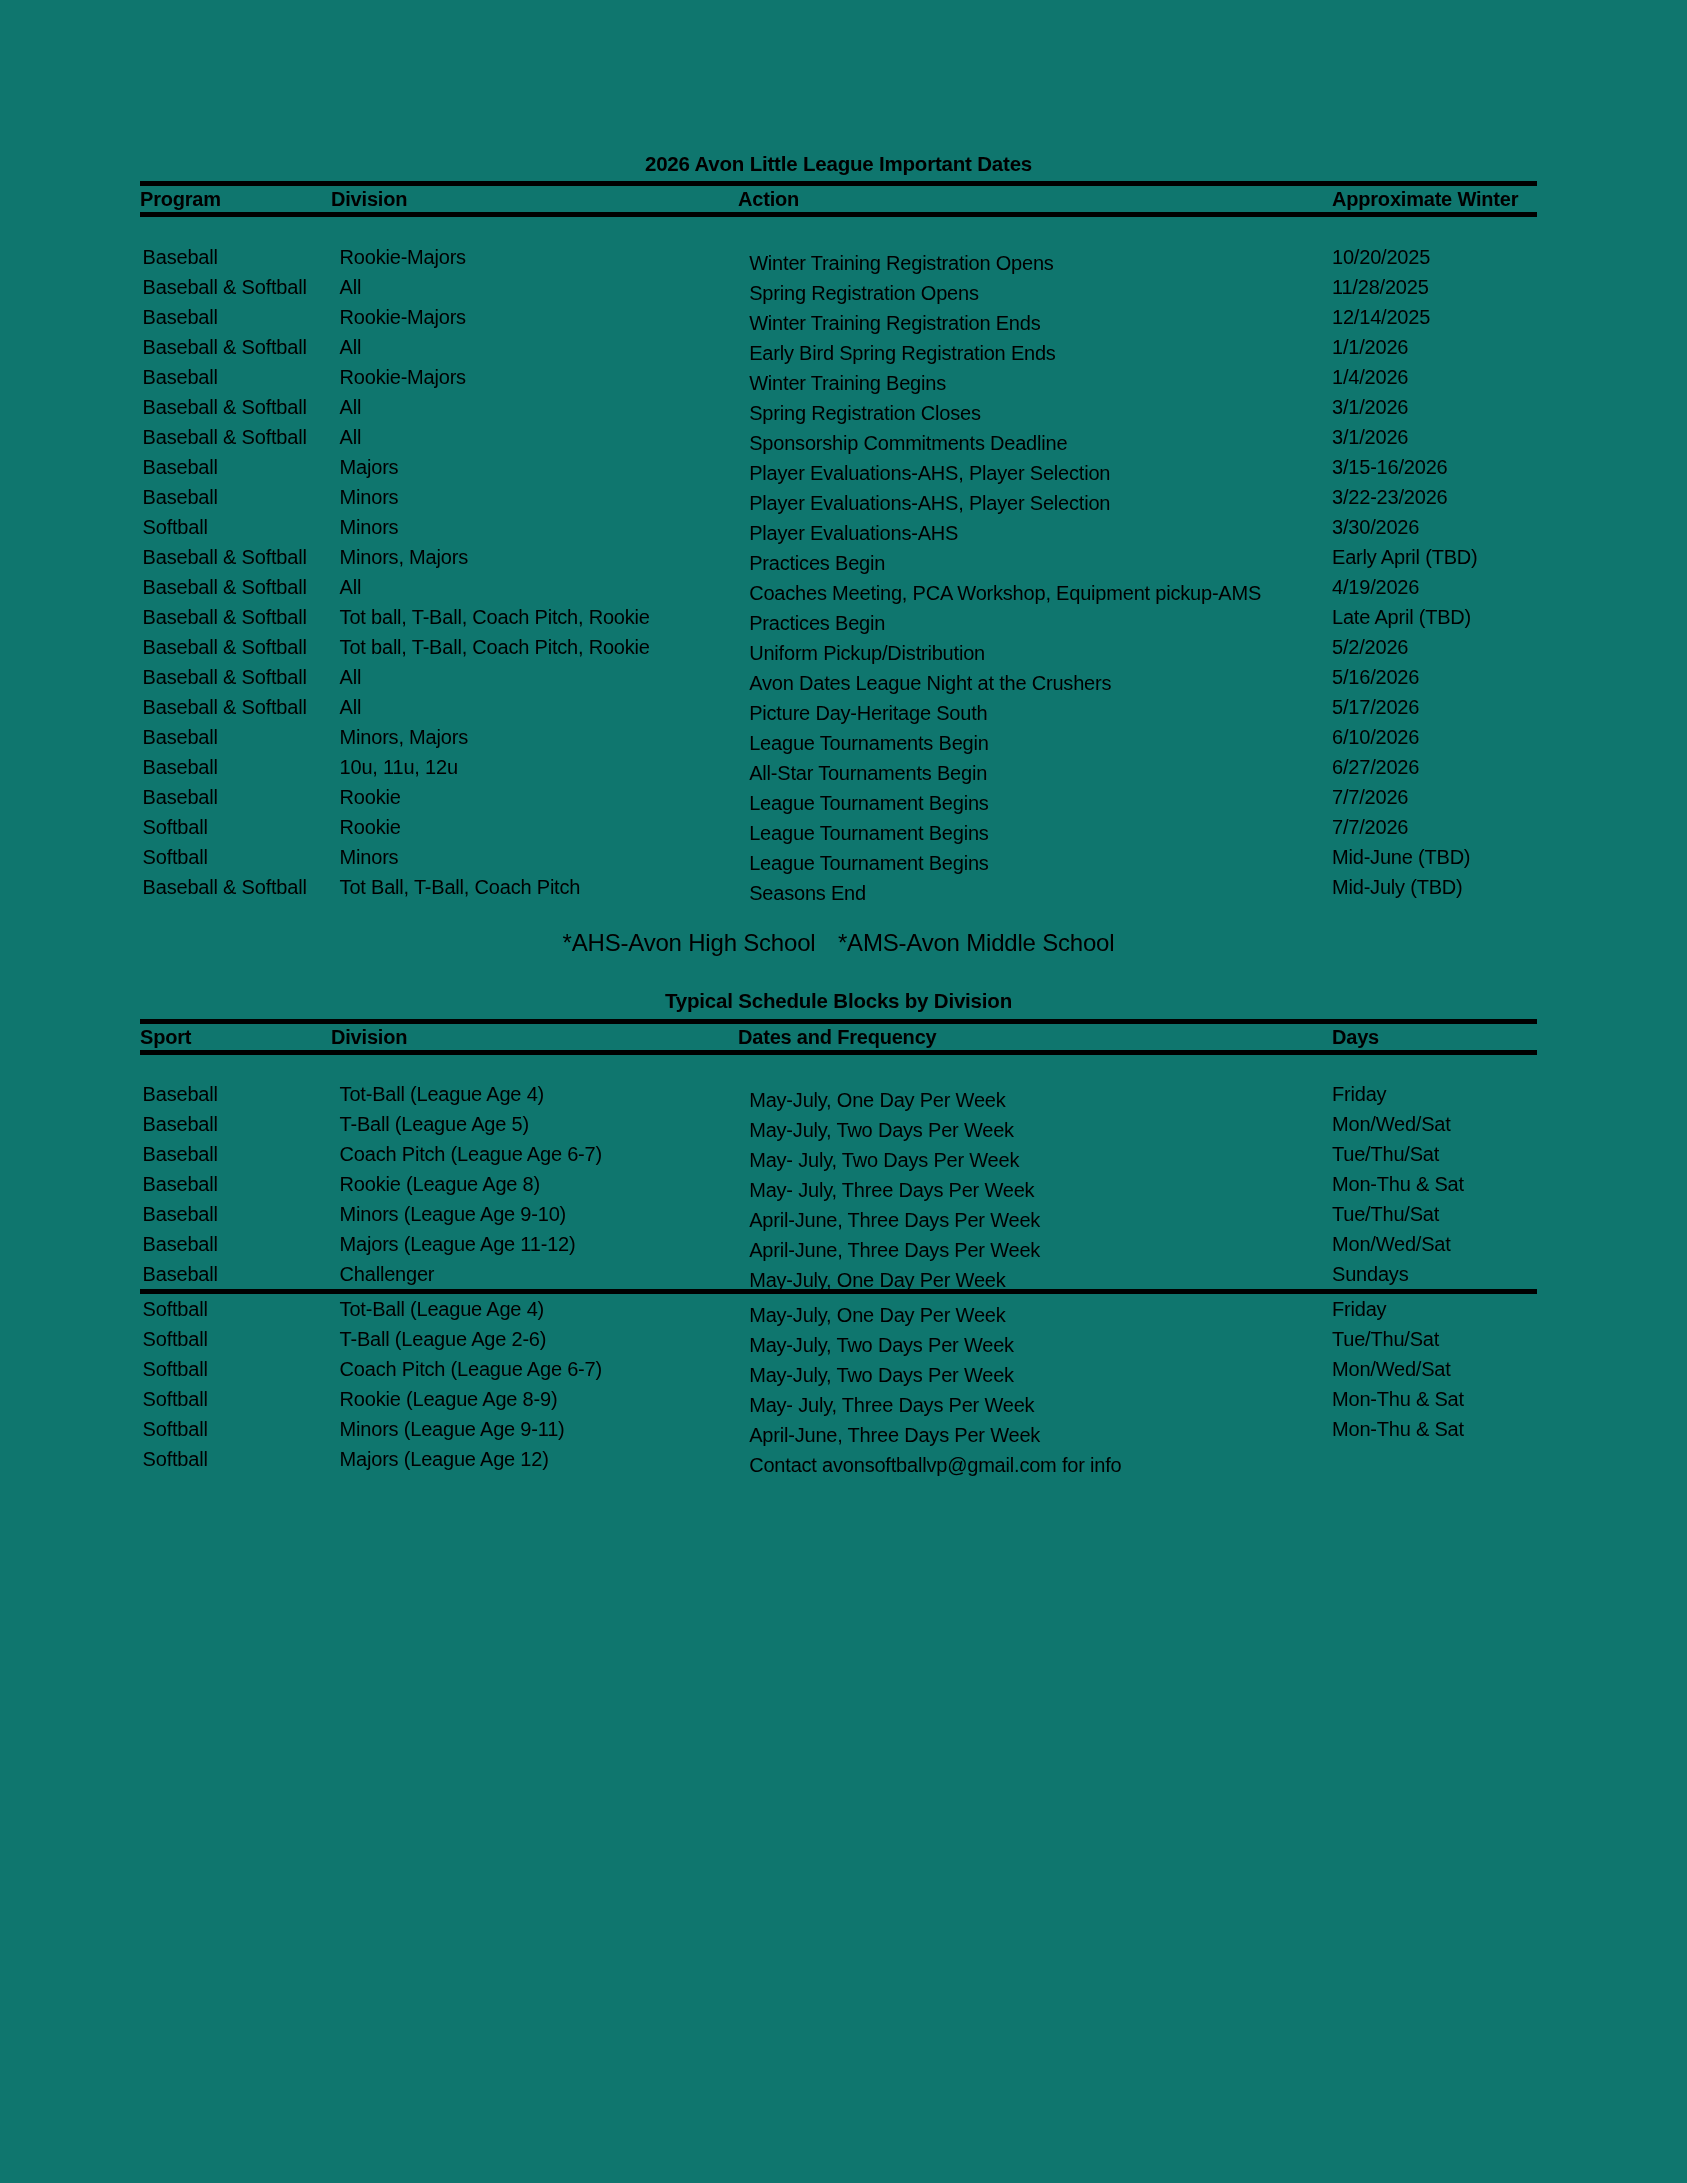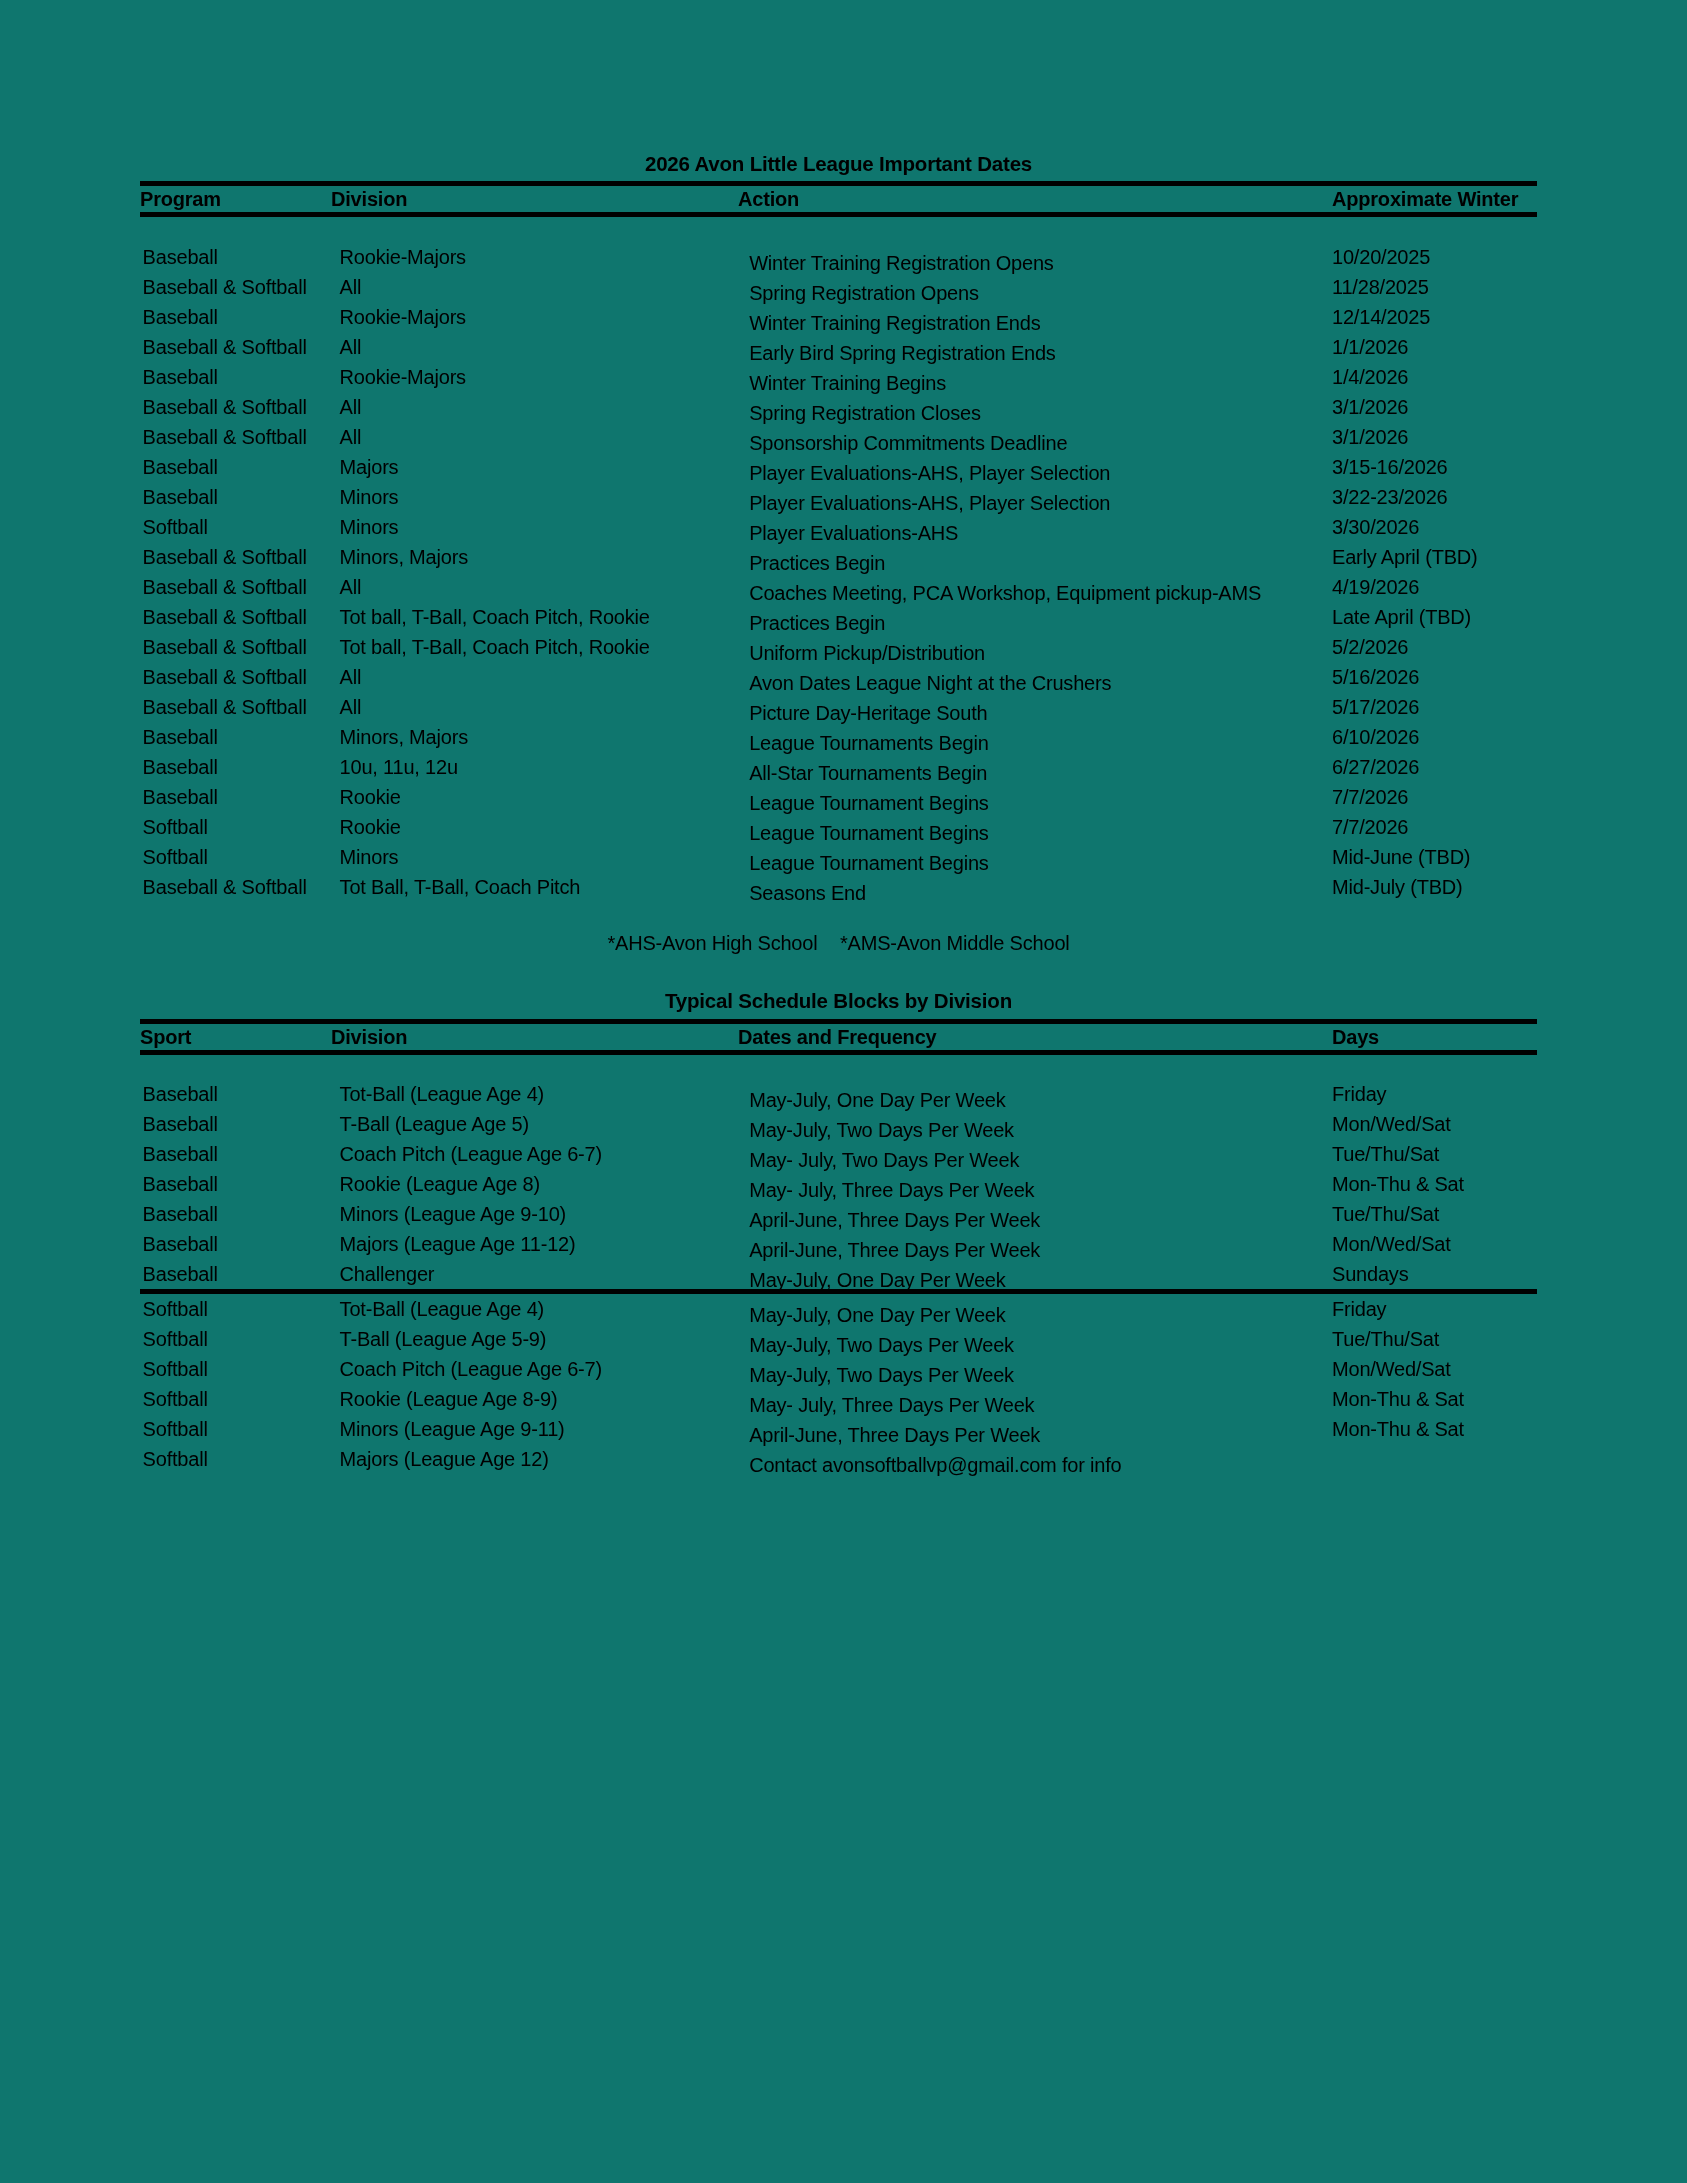--- a/index.html
+++ b/index.html
@@ -33,21 +33,21 @@
   .c0{width:191px;padding-left:2.6px;}
   .c1{width:407px;padding-left:8.6px;}
   .c2{width:594px;padding-left:11.2px;margin-top:12px;}
   .c3{width:205px;text-align:left;padding-left:0;}
   .h0{width:191px;}
   .h1{width:407px;}
   .h2{width:594px;}
   .h3{width:205px;}
   .divider{height:5.3px;background:#000;width:100%;}
   .footnote{
-    top:928px;height:30px;line-height:30px;font-size:20px;
+    top:928px;height:30px;line-height:30px;font-size:24px;
     display:flex;justify-content:center;gap:22.5px;
   }
 </style>
 </head>
 <body>
 
 <div class="sheet">
 
   <div class="block doc-title" id="t1-title">2026 Avon Little League Important Dates</div>
 
@@ -255,21 +255,21 @@
     <div class="divider"></div>
     <div id="t2-softball-group">
         <div class="trow">
           <div class="tcell c0">Softball</div>
           <div class="tcell c1">Tot-Ball (League Age 4)</div>
           <div class="tcell c2">May-July, One Day Per Week</div>
           <div class="tcell c3">Friday</div>
         </div>
         <div class="trow">
           <div class="tcell c0">Softball</div>
-          <div class="tcell c1">T-Ball (League Age 5-9)</div>
+          <div class="tcell c1">T-Ball (League Age 2-6)</div>
           <div class="tcell c2">May-July, Two Days Per Week</div>
           <div class="tcell c3">Tue/Thu/Sat</div>
         </div>
         <div class="trow">
           <div class="tcell c0">Softball</div>
           <div class="tcell c1">Coach Pitch (League Age 6-7)</div>
           <div class="tcell c2">May-July, Two Days Per Week</div>
           <div class="tcell c3">Mon/Wed/Sat</div>
         </div>
         <div class="trow">

